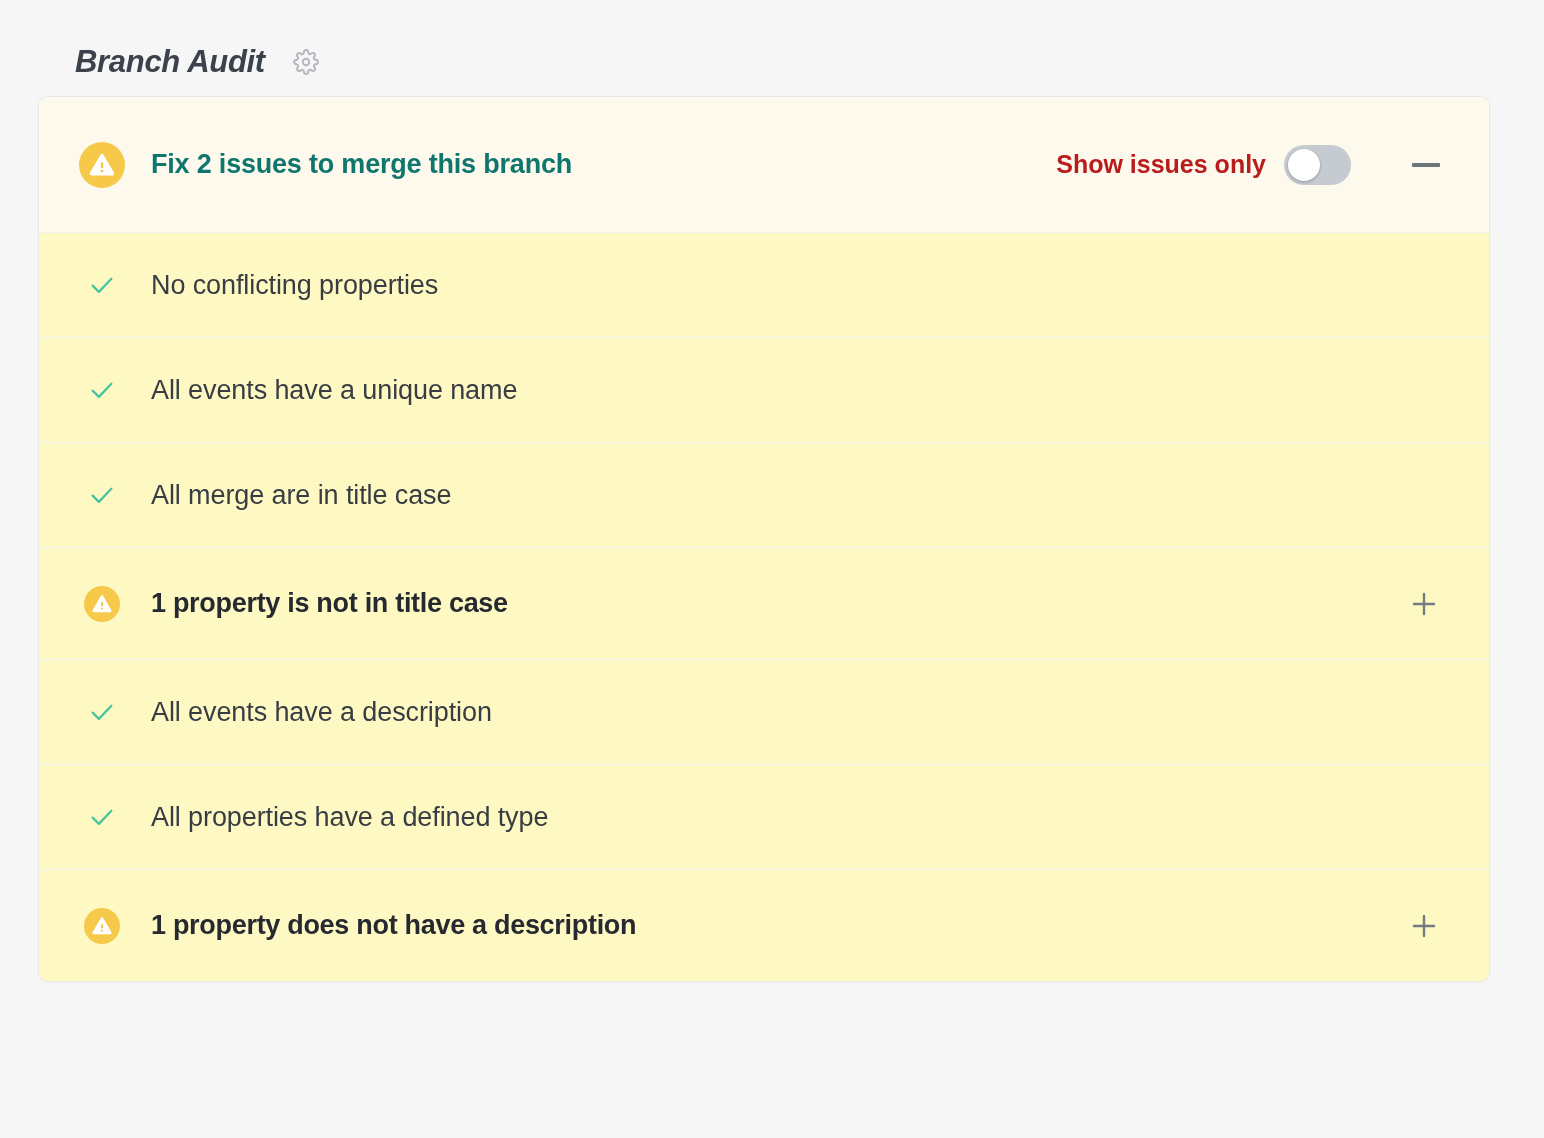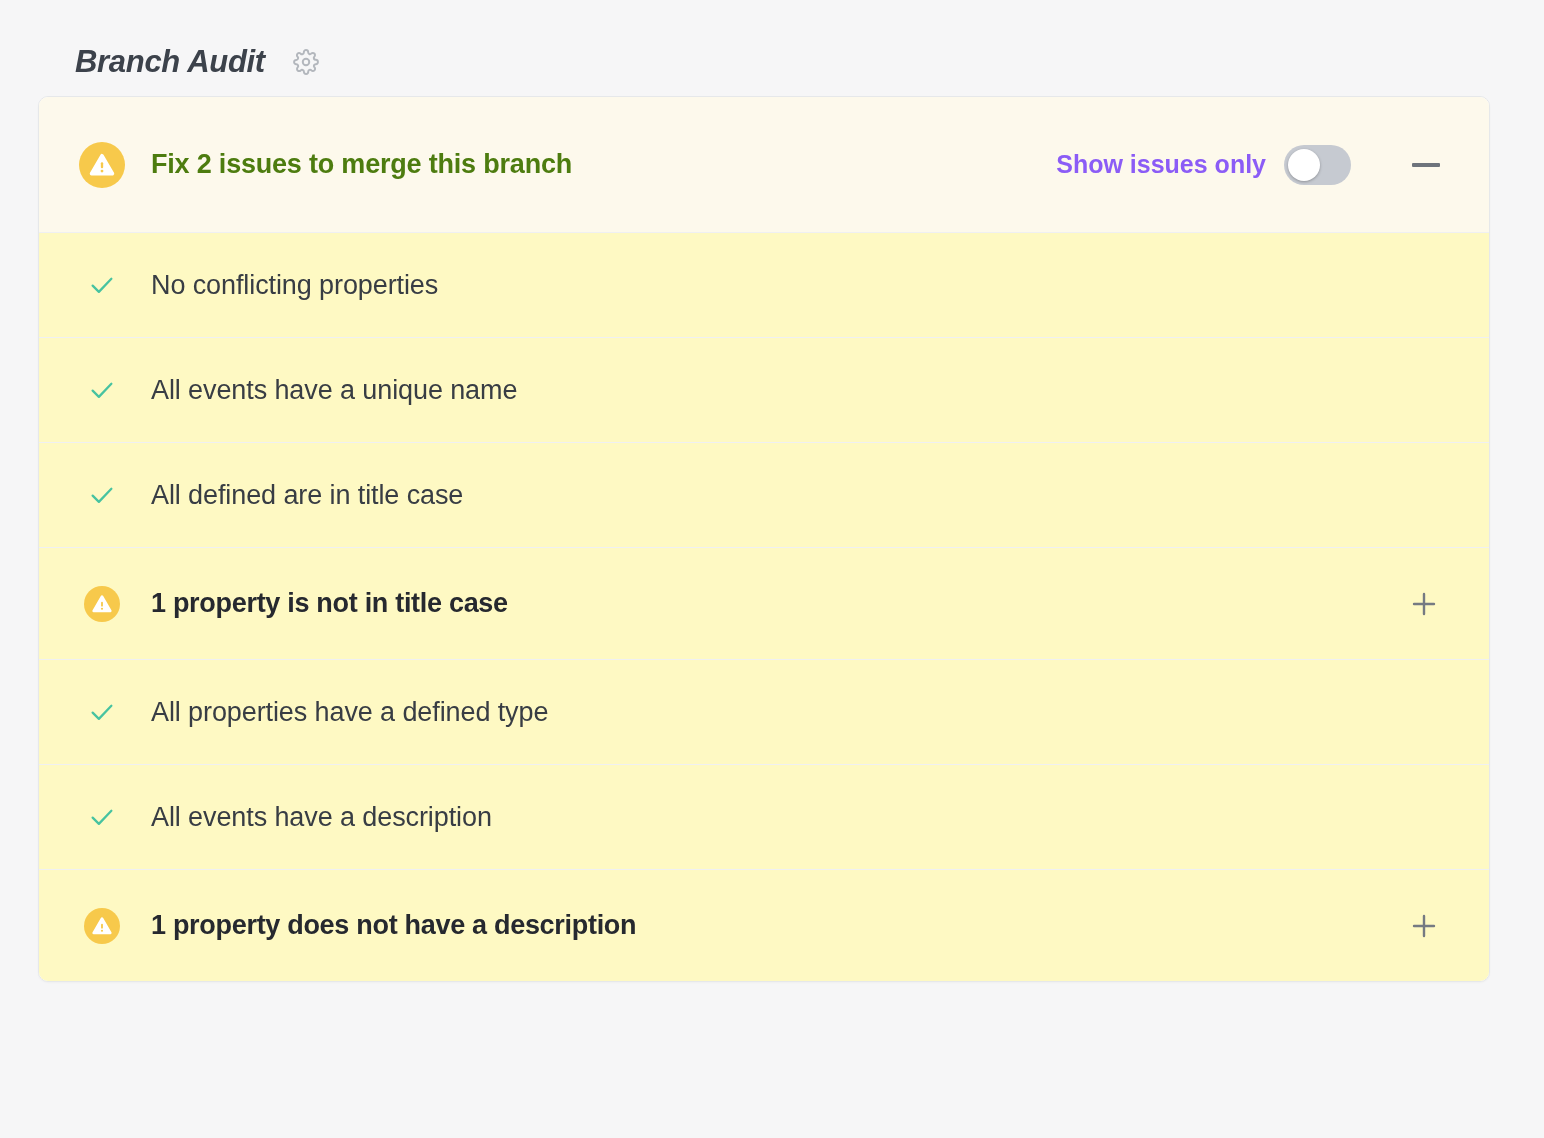--- a/index.html
+++ b/index.html
@@ -42,26 +42,26 @@
   .warning-badge {
     border-radius: 50%;
     background: #f7c94b;
     display: flex; align-items: center; justify-content: center;
     flex: none;
   }
   .warning-badge.lg { width: 46px; height: 46px; }
   .warning-badge.sm { width: 36px; height: 36px; }
   .banner-message {
     margin-left: 26px;
-    font-size: 27px; font-weight: 700; color: #4d7c0f;
+    font-size: 27px; font-weight: 700; color: #0f766e;
     letter-spacing: -0.2px;
   }
   .banner-right { margin-left: auto; display: flex; align-items: center; }
   .toggle-label {
-    font-size: 25px; font-weight: 600; color: #8b5cf6;
+    font-size: 25px; font-weight: 600; color: #b91c1c;
     margin-right: 18px;
   }
   .toggle {
     width: 67px; height: 40px; border-radius: 20px;
     background: #c6cad1; position: relative; cursor: pointer; flex: none;
   }
   .toggle .knob {
     position: absolute; left: 4px; top: 4px;
     width: 32px; height: 32px; border-radius: 50%;
     background: #ffffff;
@@ -150,21 +150,21 @@
 
   </div>
 
   <div class="row pass">
     <span class="row-icon">
       <svg class="icon-check" width="30" height="30" viewBox="0 0 24 24" fill="none" stroke="#47c3a0" stroke-width="1.8" stroke-linecap="round" stroke-linejoin="round">
         <polyline points="4.5 12.5 9.5 17.5 19.5 7"></polyline>
       </svg>
 
     </span>
-    <span class="row-label">All defined are in title case</span>
+    <span class="row-label">All merge are in title case</span>
 
   </div>
 
 
   <div class="row warning">
     <span class="row-icon">
 
       <span class="warning-badge sm">
         <svg width="22" height="22" viewBox="0 0 24 24">
           <path d="M12 4 L21 19.5 H3 Z" fill="#ffffff" stroke="#ffffff" stroke-width="3" stroke-linejoin="round"></path>
@@ -182,32 +182,32 @@
     </span>
   </div>
 
   <div class="row pass">
     <span class="row-icon">
       <svg class="icon-check" width="30" height="30" viewBox="0 0 24 24" fill="none" stroke="#47c3a0" stroke-width="1.8" stroke-linecap="round" stroke-linejoin="round">
         <polyline points="4.5 12.5 9.5 17.5 19.5 7"></polyline>
       </svg>
 
     </span>
+    <span class="row-label">All events have a description</span>
+
+  </div>
+
+  <div class="row pass">
+    <span class="row-icon">
+      <svg class="icon-check" width="30" height="30" viewBox="0 0 24 24" fill="none" stroke="#47c3a0" stroke-width="1.8" stroke-linecap="round" stroke-linejoin="round">
+        <polyline points="4.5 12.5 9.5 17.5 19.5 7"></polyline>
+      </svg>
+
+    </span>
     <span class="row-label">All properties have a defined type</span>
-
-  </div>
-
-  <div class="row pass">
-    <span class="row-icon">
-      <svg class="icon-check" width="30" height="30" viewBox="0 0 24 24" fill="none" stroke="#47c3a0" stroke-width="1.8" stroke-linecap="round" stroke-linejoin="round">
-        <polyline points="4.5 12.5 9.5 17.5 19.5 7"></polyline>
-      </svg>
-
-    </span>
-    <span class="row-label">All events have a description</span>
 
   </div>
 
   <div class="row warning">
     <span class="row-icon">
 
       <span class="warning-badge sm">
         <svg width="22" height="22" viewBox="0 0 24 24">
           <path d="M12 4 L21 19.5 H3 Z" fill="#ffffff" stroke="#ffffff" stroke-width="3" stroke-linejoin="round"></path>
           <rect x="11" y="9.6" width="2" height="5.2" rx="1" fill="#f7c94b"></rect>

